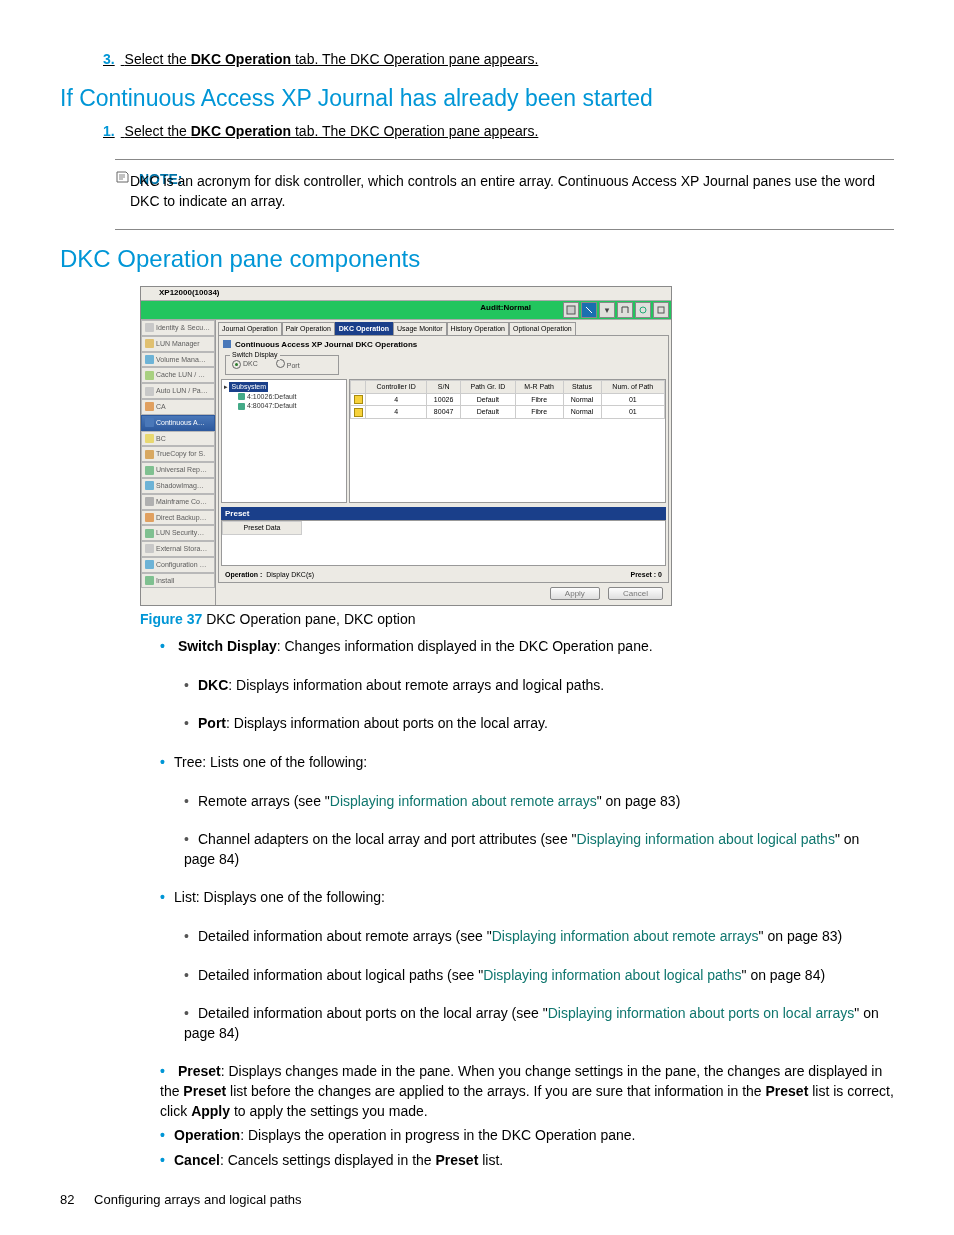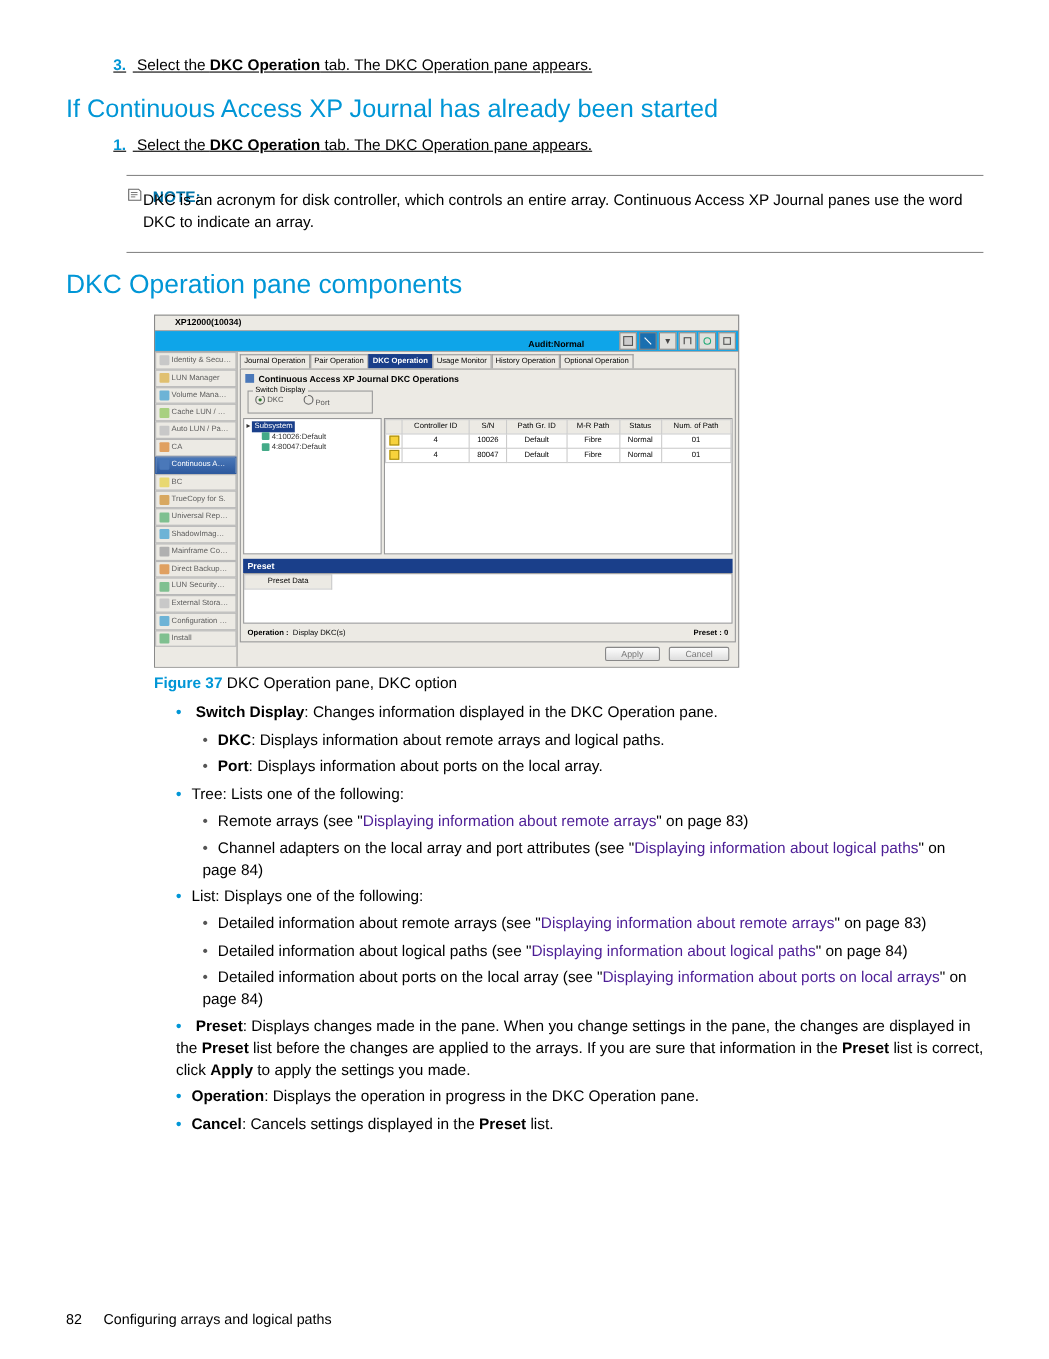--- a/index.html
+++ b/index.html
@@ -74,23 +74,23 @@
     display: inline-block;
     background: radial-gradient(circle at 35% 35%, #dff3ff 10%, #7ac1ea 55%, #2e7fb0 100%);
     border-radius: 50%;
     margin-right: 4px;
   }
   .shot-subtitle { padding: 0 4px 2px 18px; font-size: 8px; font-weight: bold; }
   .shot-statusbar {
     display: flex;
     border-top: 1px solid #aaa;
     border-bottom: 1px solid #aaa;
-    align-items: flex-end;
+    align-items: flex-start;
     padding: 1px 2px;
-    background: #0ea5e9;
+    background: #22c55e;
   }
   .shot-statusbar .spacer { flex: 1; }
   .audit { font-size: 8px; font-weight: bold; padding-right: 30px; white-space: nowrap; }
   .tool-btn {
     width: 14px; height: 14px;
     border: 1px solid #888;
     background: #e0e0dc;
     margin-left: 2px;
     display: inline-flex;
     align-items: center;
@@ -274,23 +274,23 @@
   }
 
   .fig-caption { margin: 4px 0 8px 80px; font-size: 14px; }
   .fig-label { color: #0096d6; font-weight: bold; }
 
   
   ul.b1 { margin: 2px 0 2px 100px; padding: 0; list-style: none; }
   ul.b1 > li { margin: 5px 0; }
   ul.b1 > li::before { content: "•"; color: #0096d6; font-weight: bold; display: inline-block; width: 14px; }
   ul.b2 { margin: 2px 0 2px 24px; padding: 0; list-style: none; }
-  ul.b2 > li { margin: 5px 0; }
+  ul.b2 > li { margin: 19px 0; }
   ul.b2 > li::before { content: "•"; color: #555; display: inline-block; width: 14px; }
-  .link { color: #4c1d95; }
+  .link { color: #0f766e; }
 
   .footer {
     position: absolute;
     bottom: 26px;
     left: 60px;
     font-size: 13px;
   }
   .footer .pg { margin-right: 16px; }
 </style>
 </head>

